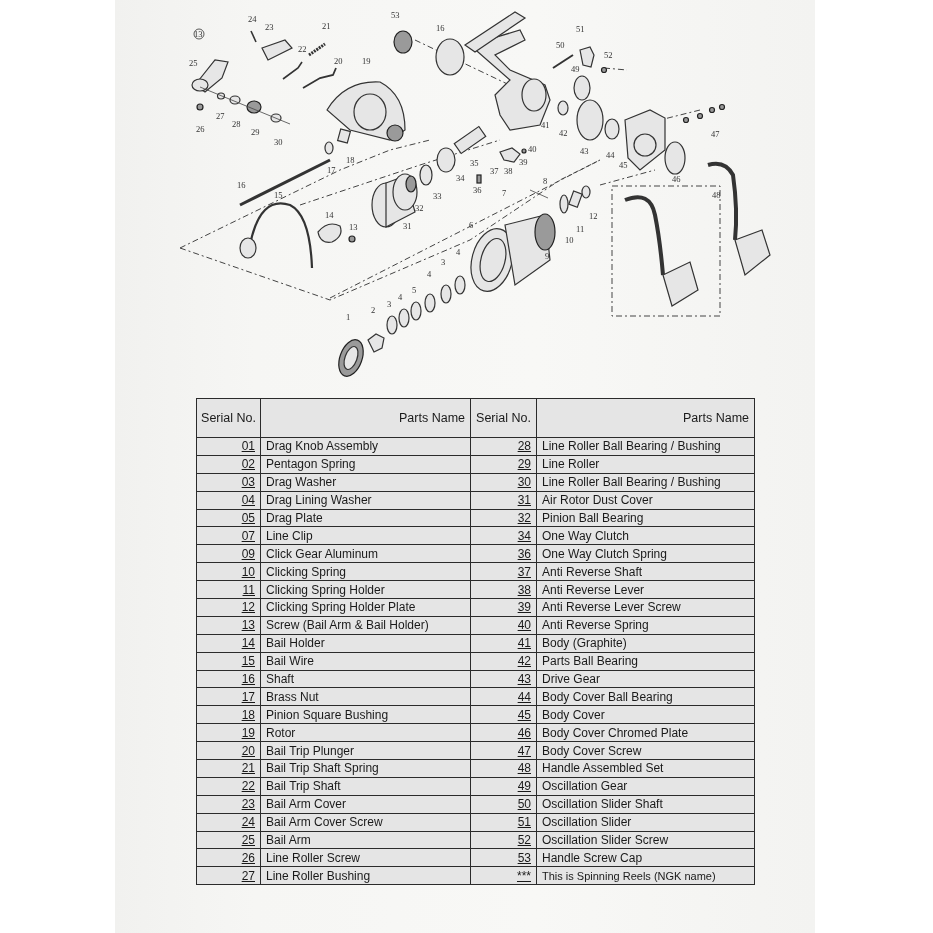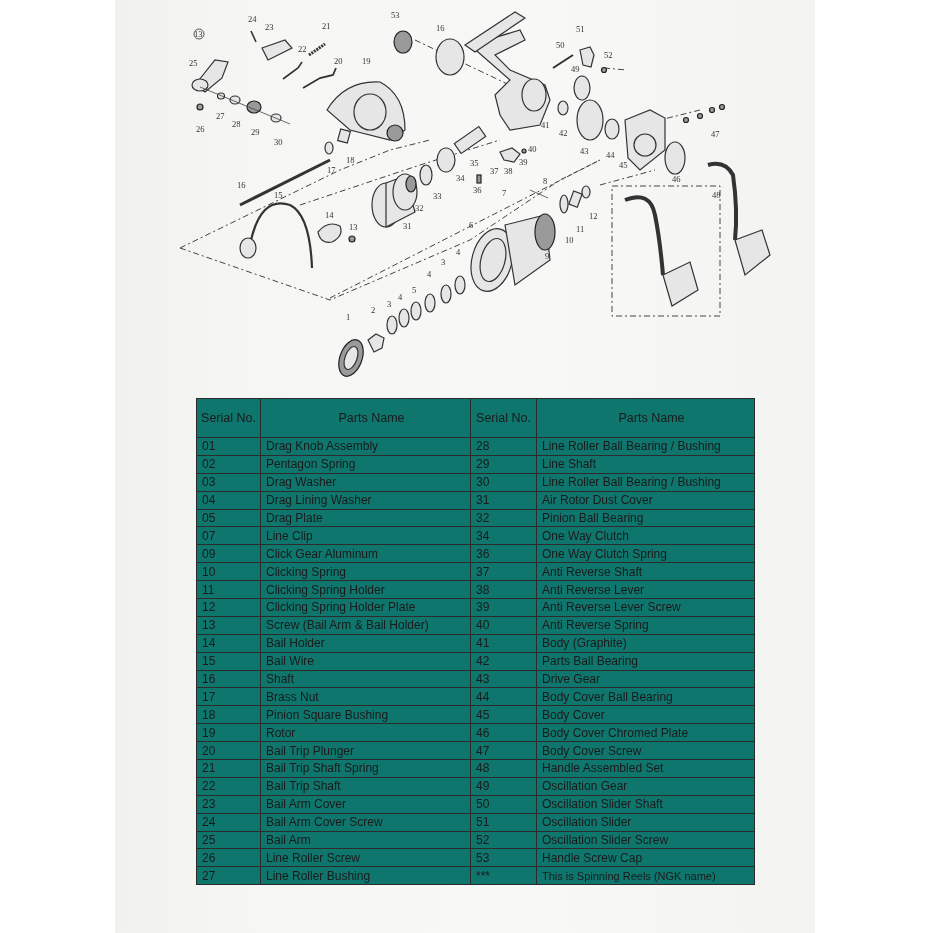--- a/index.html
+++ b/index.html
@@ -12,29 +12,29 @@
     .diagram svg { width: 933px; height: 390px; display: block; }
     .lbl { font-family: "Liberation Serif", serif; font-size: 8.5px; fill: #333; }
     .part { fill: #e6e6e6; stroke: #333; stroke-width: 1.2; }
     .partd { fill: #9a9a9a; stroke: #222; stroke-width: 1.2; }
     .dash { fill: none; stroke: #444; stroke-width: 1; stroke-dasharray: 6 3 2 3; }
     .lead { stroke: #444; stroke-width: 0.8; }
 
     .table-wrap { position: absolute; left: 196px; top: 398px; width: 558px; }
     table.parts {
       border-collapse: collapse; width: 558px; table-layout: fixed;
-      font-size: 12px; color: #1a1a1a; background: #0f766e;
+      font-size: 12px; color: #1a1a1a; background: #e5e5e5;
     }
     table.parts td, table.parts th {
       border: 1.4px solid #2b2b2b; padding: 0 5px; height: 16.9px; line-height: 16px;
       white-space: nowrap; overflow: hidden; font-weight: normal;
     }
-    table.parts th { height: 38px; text-align: center; font-size: 12.5px; padding-left: 17px; }
+    table.parts th { height: 38px; text-align: right; font-size: 12.5px; padding-left: 17px; }
     table.parts th.sn { text-align: center; padding: 0 2px; }
-    table.parts td.sn { text-align: left; }
+    table.parts td.sn { text-align: right; text-decoration: underline; }
     col.c1 { width: 64px; } col.c2 { width: 210px; }
     col.c3 { width: 66px; } col.c4 { width: 218px; }
     td.note { font-size: 11px; }
   </style>
 </head>
 <body>
 
 <div class="paper"></div>
 
 <div class="diagram">
@@ -231,21 +231,21 @@
         <tr>
           <td class="sn">01</td>
           <td>Drag Knob Assembly</td>
           <td class="sn">28</td>
           <td>Line Roller Ball Bearing / Bushing</td>
         </tr>
         <tr>
           <td class="sn">02</td>
           <td>Pentagon Spring</td>
           <td class="sn">29</td>
-          <td>Line Shaft</td>
+          <td>Line Roller</td>
         </tr>
         <tr>
           <td class="sn">03</td>
           <td>Drag Washer</td>
           <td class="sn">30</td>
           <td>Line Roller Ball Bearing / Bushing</td>
         </tr>
         <tr>
           <td class="sn">04</td>
           <td>Drag Lining Washer</td>

